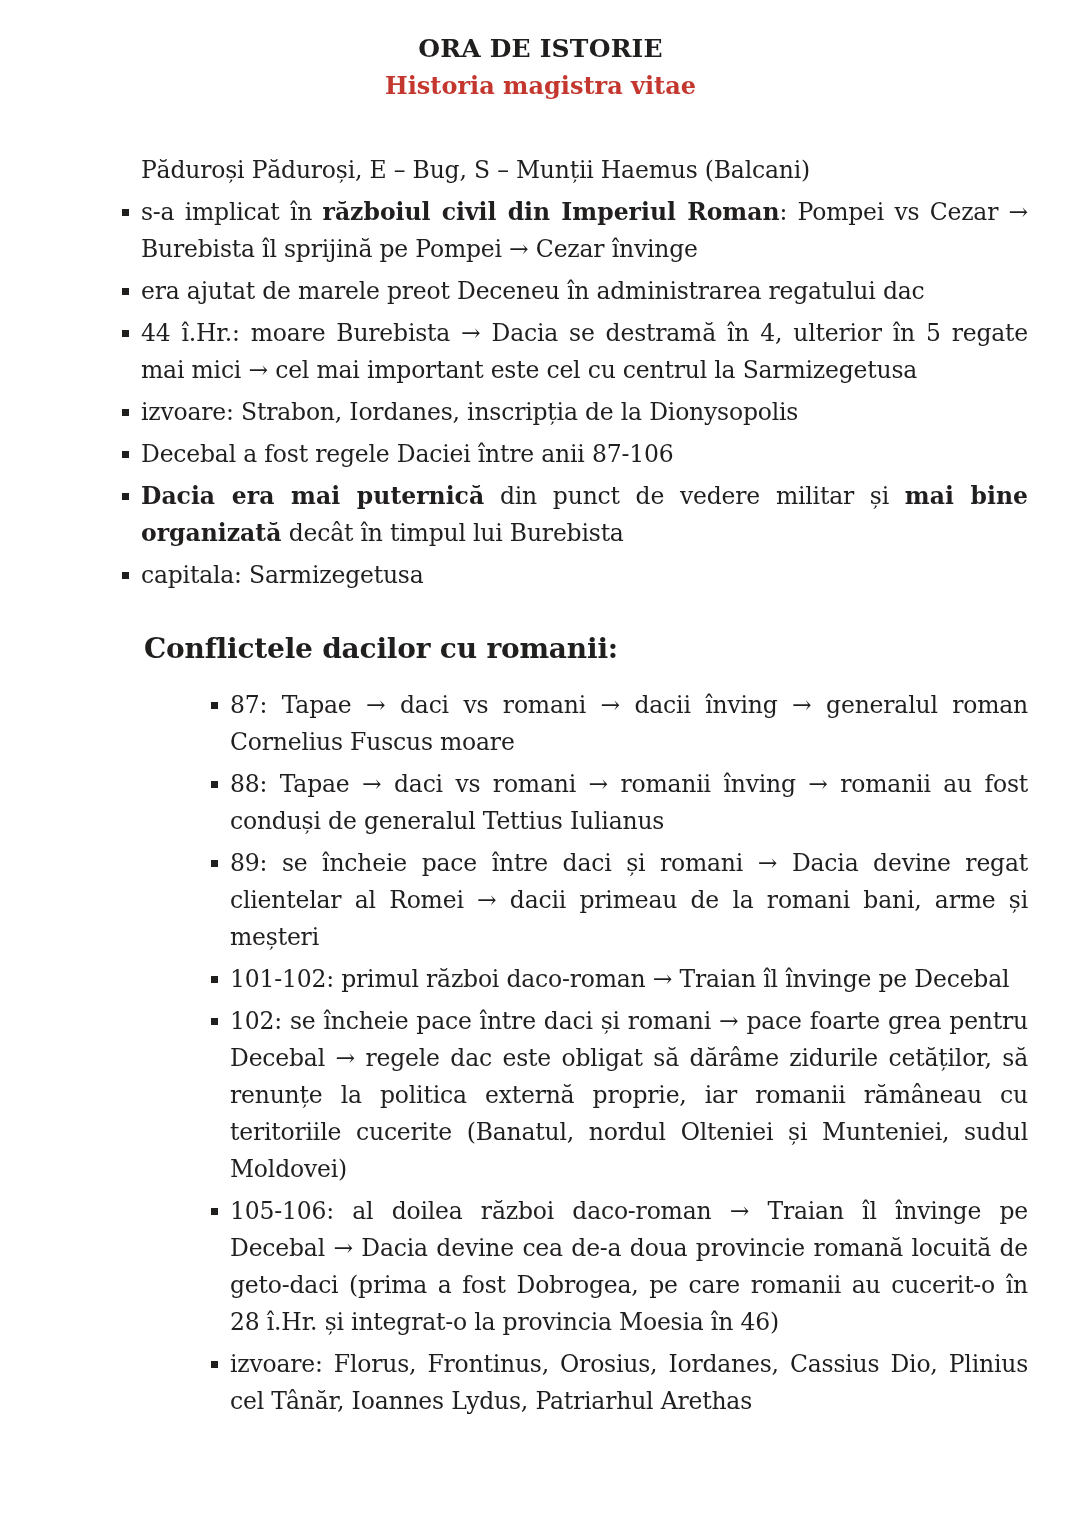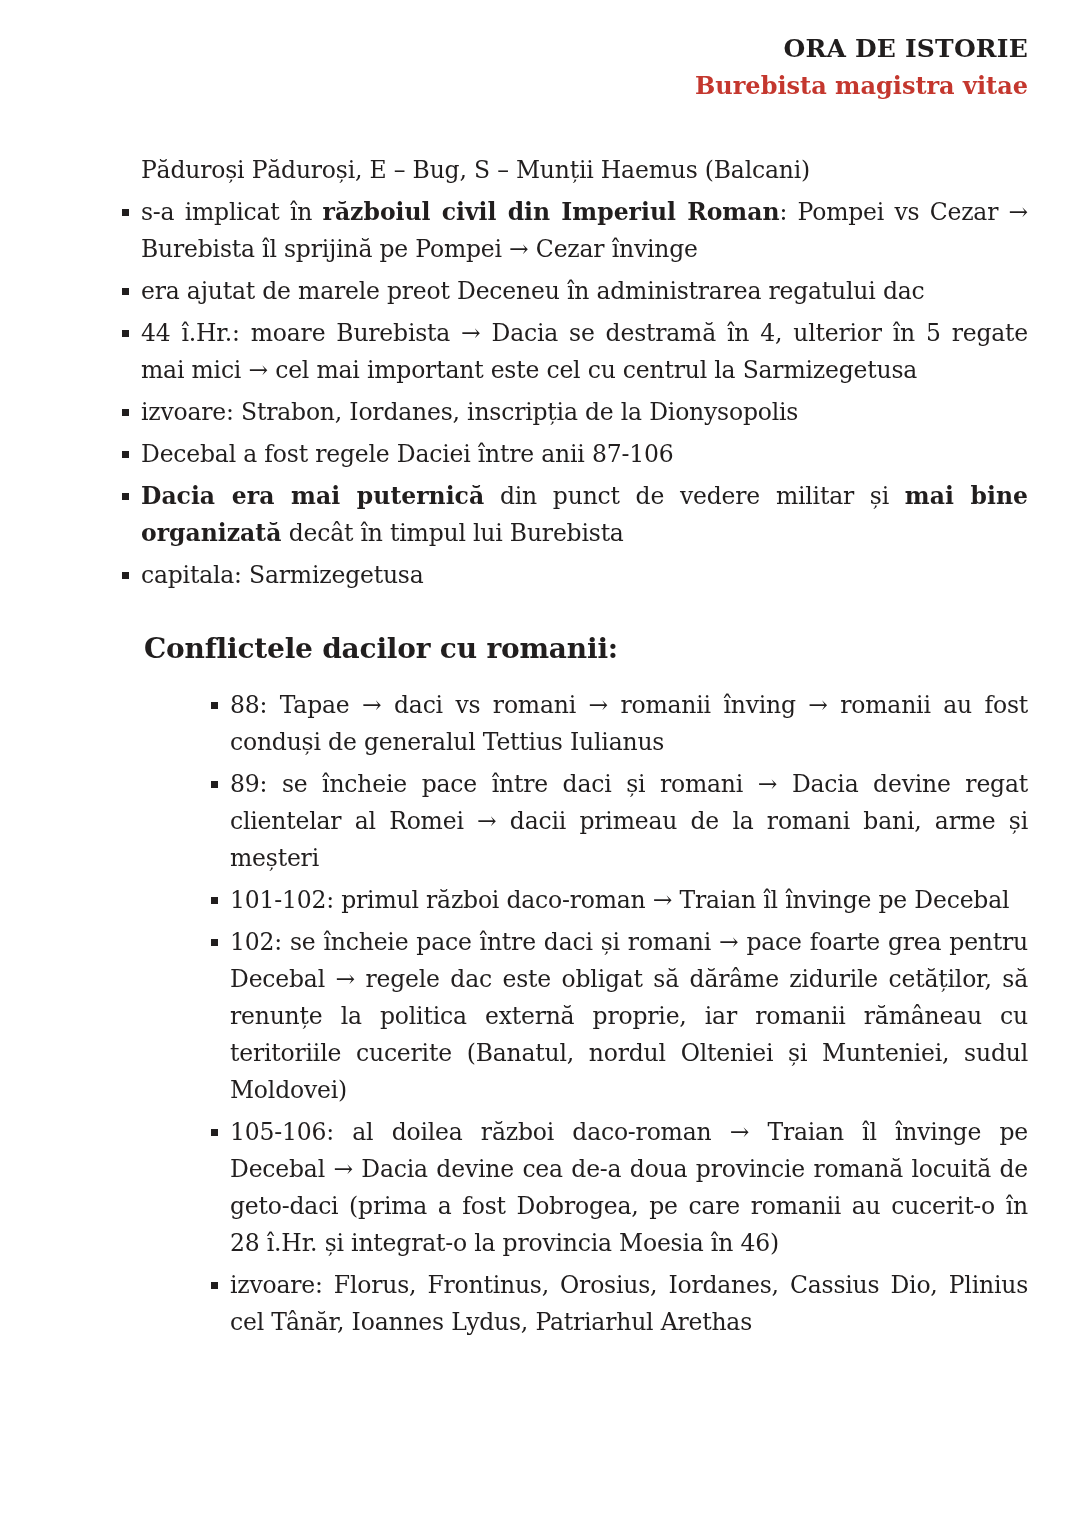--- a/index.html
+++ b/index.html
@@ -13,21 +13,21 @@
     min-height:1527px;
     box-sizing:border-box;
     padding:30px 52px 18px 53px;
     display:flex;
     flex-direction:column;
     background:var(--page-bg);
     color:var(--text-color);
     font-family:"DejaVu Serif", serif;
   }
   
-  .hdr{text-align:right;line-height:37px;}
+  .hdr{text-align:center;line-height:37px;}
   .brand-title{font-weight:bold;font-size:25px;letter-spacing:.2px;}
   .brand-subtitle{font-weight:bold;font-size:24px;color:var(--accent-red);}
   
   main{margin-top:48px;}
   ul.list{list-style:none;margin:0;padding:0;}
   ul.level-1{margin-left:88px;}
   ul.level-2{margin-left:177px;}
   ul.list li{
     position:relative;
     font-size:23.5px;
@@ -61,21 +61,21 @@
     margin:38px 0 22px 91px;
   }
 </style>
 </head>
 <body>
 
 <div class="page">
 
   <header class="hdr">
     <div class="brand-title">ORA DE ISTORIE</div>
-    <div class="brand-subtitle">Burebista magistra vitae</div>
+    <div class="brand-subtitle">Historia magistra vitae</div>
   </header>
 
   <main>
     <ul class="list level-1">
         <li class="no-bullet"><span>Păduroși Păduroși, E – Bug, S – Munții Haemus (Balcani)</span></li>
         <li><span>s-a implicat în </span><b>războiul civil din Imperiul Roman</b><span>: Pompei vs Cezar → Burebista îl sprijină pe Pompei → Cezar învinge</span></li>
         <li><span>era ajutat de marele preot Deceneu în administrarea regatului dac</span></li>
         <li><span>44 î.Hr.: moare Burebista → Dacia se destramă în 4, ulterior în 5 regate mai mici → cel mai important este cel cu centrul la Sarmizegetusa</span></li>
         <li><span>izvoare: Strabon, Iordanes, inscripția de la Dionysopolis</span></li>
       </ul>
@@ -83,20 +83,21 @@
 
     <ul class="list level-1">
         <li><span>Decebal a fost regele Daciei între anii 87-106</span></li>
         <li><b>Dacia era mai puternică</b><span> din punct de vedere militar și </span><b>mai bine organizată</b><span> decât în timpul lui Burebista</span></li>
         <li><span>capitala: Sarmizegetusa</span></li>
       </ul>
 
     <h2 class="subsection-h">Conflictele dacilor cu romanii:</h2>
 
     <ul class="list level-2">
+        <li><span>87: Tapae → daci vs romani → dacii înving → generalul roman Cornelius Fuscus moare</span></li>
         <li><span>88: Tapae → daci vs romani → romanii înving → romanii au fost conduși de generalul Tettius Iulianus</span></li>
         <li><span>89: se încheie pace între daci și romani → Dacia devine regat clientelar al Romei → dacii primeau de la romani bani, arme și meșteri</span></li>
         <li><span>101-102: primul război daco-roman → Traian îl învinge pe Decebal</span></li>
         <li><span>102: se încheie pace între daci și romani → pace foarte grea pentru Decebal → regele dac este obligat să dărâme zidurile cetăților, să renunțe la politica externă proprie, iar romanii rămâneau cu teritoriile cucerite (Banatul, nordul Olteniei și Munteniei, sudul Moldovei)</span></li>
         <li><span>105-106: al doilea război daco-roman → Traian îl învinge pe Decebal → Dacia devine cea de-a doua provincie romană locuită de geto-daci (prima a fost Dobrogea, pe care romanii au cucerit-o în 28 î.Hr. și integrat-o la provincia Moesia în 46)</span></li>
         <li><span>izvoare: Florus, Frontinus, Orosius, Iordanes, Cassius Dio, Plinius cel Tânăr, Ioannes Lydus, Patriarhul Arethas</span></li>
       </ul>
   </main>
 
 </div>

